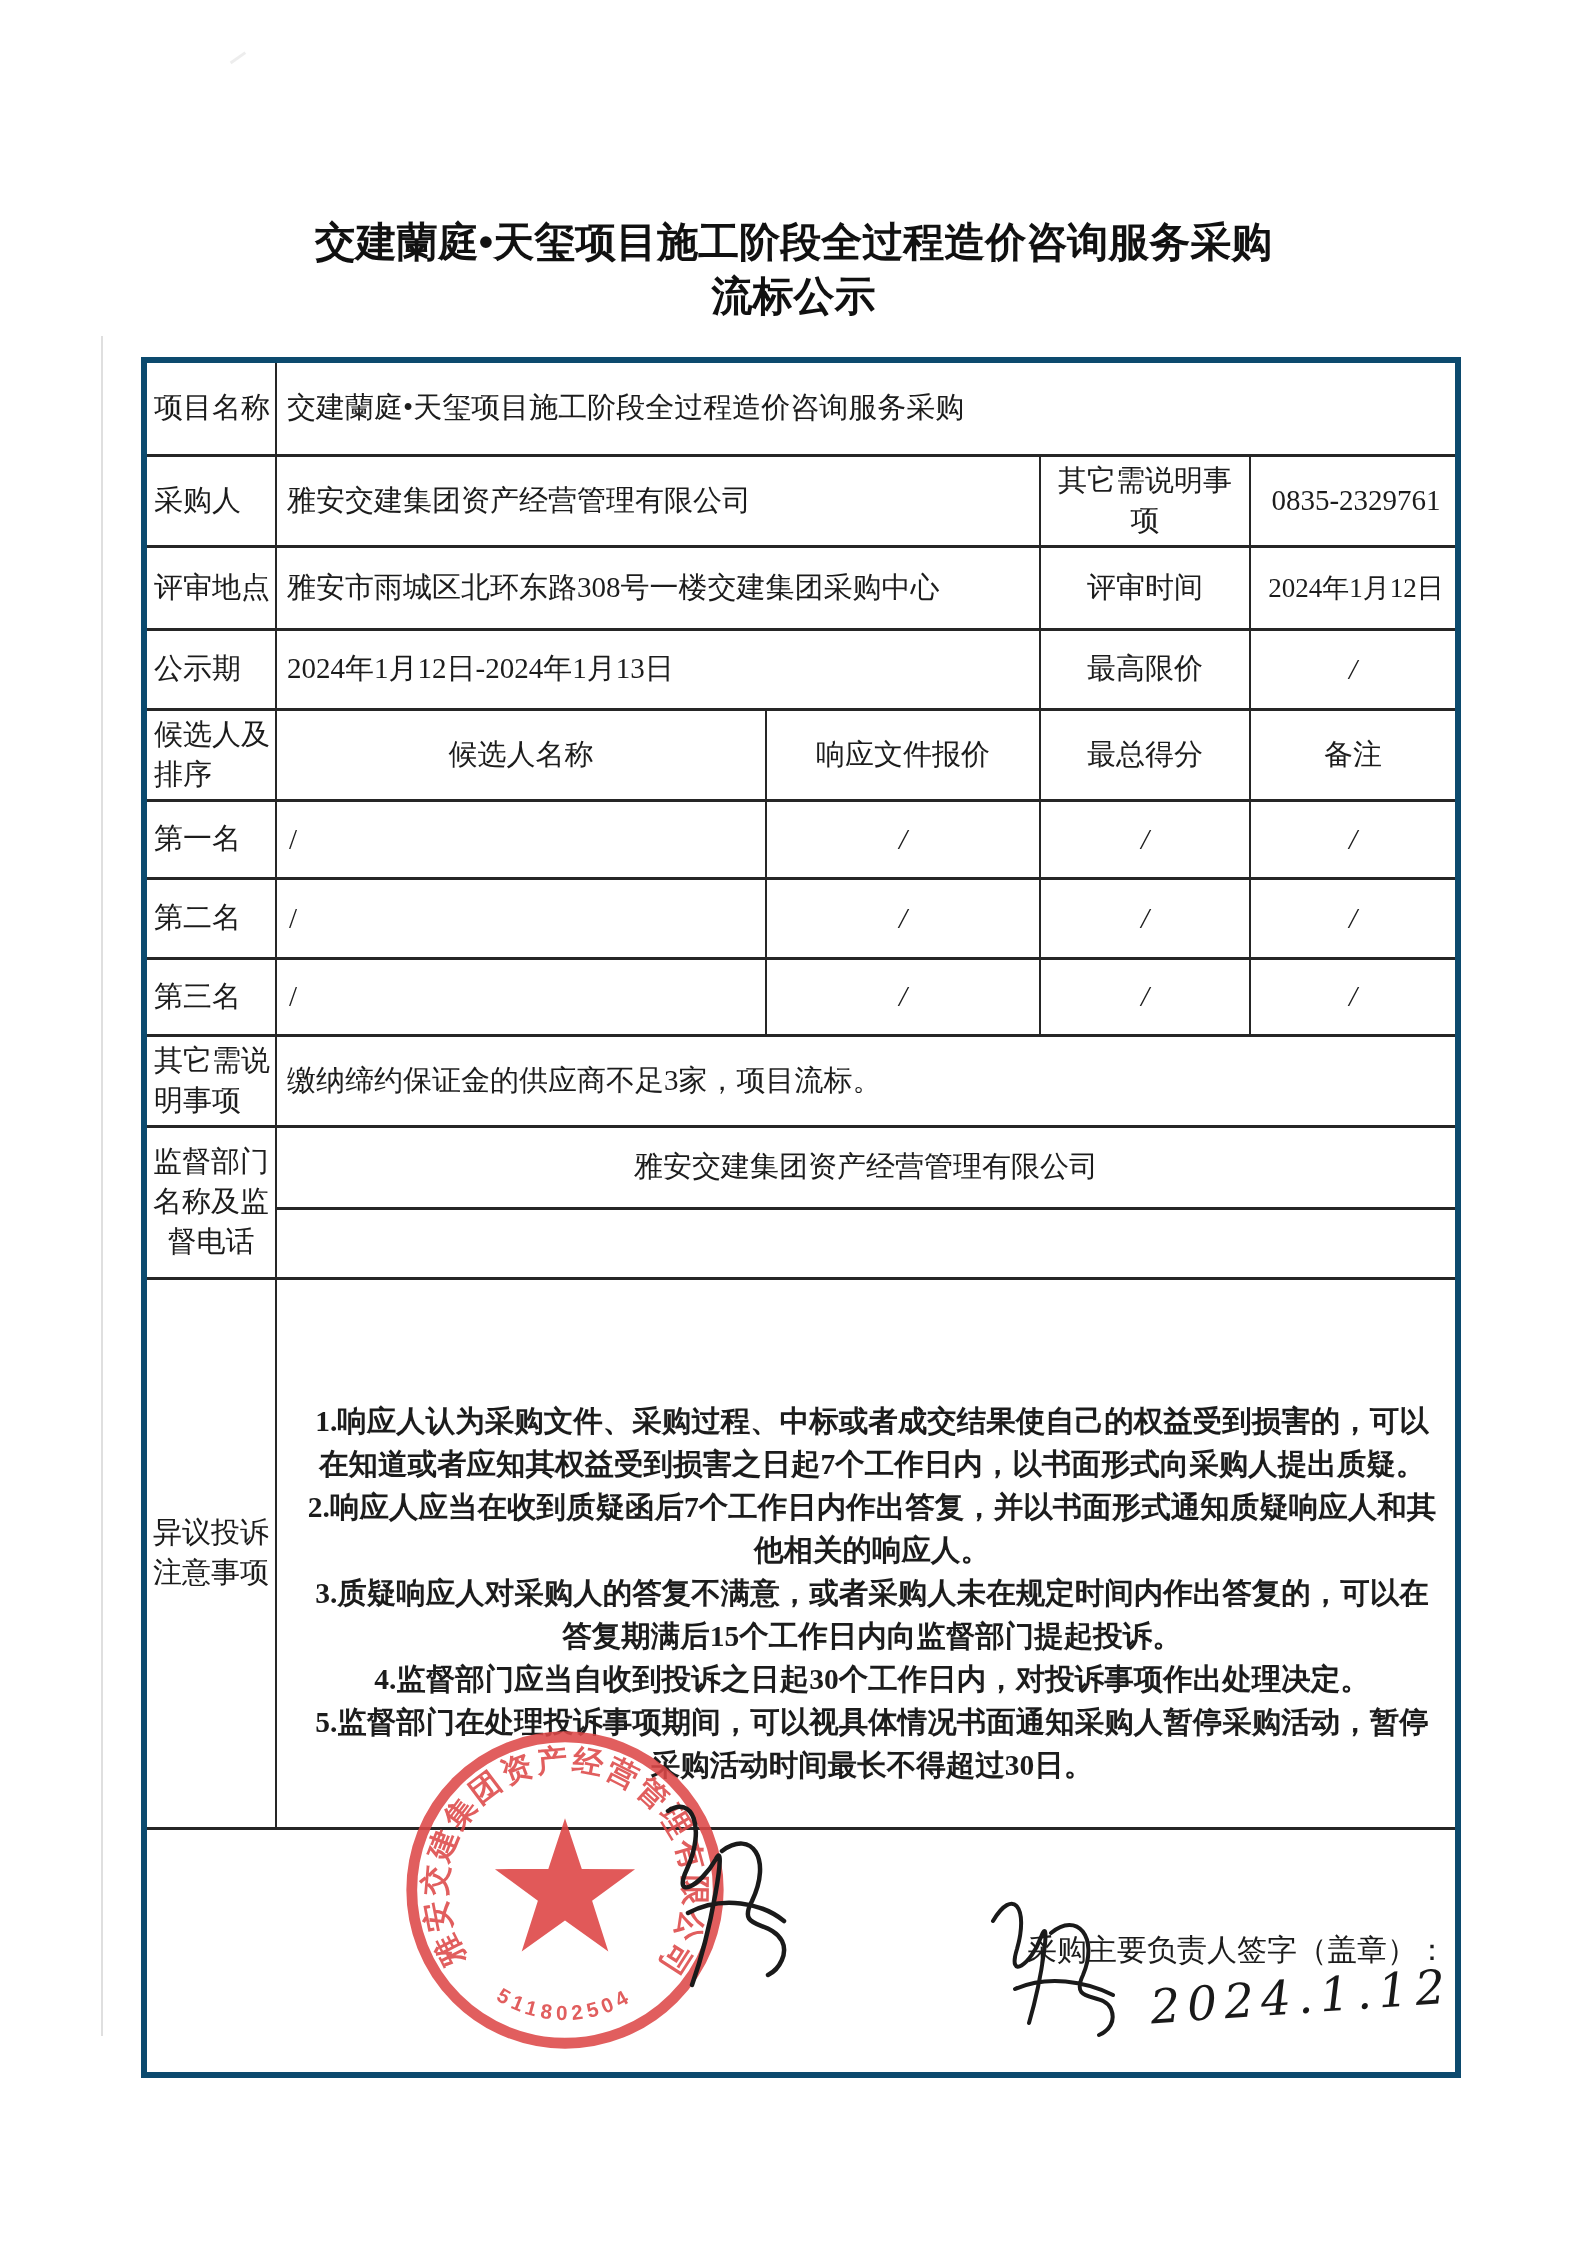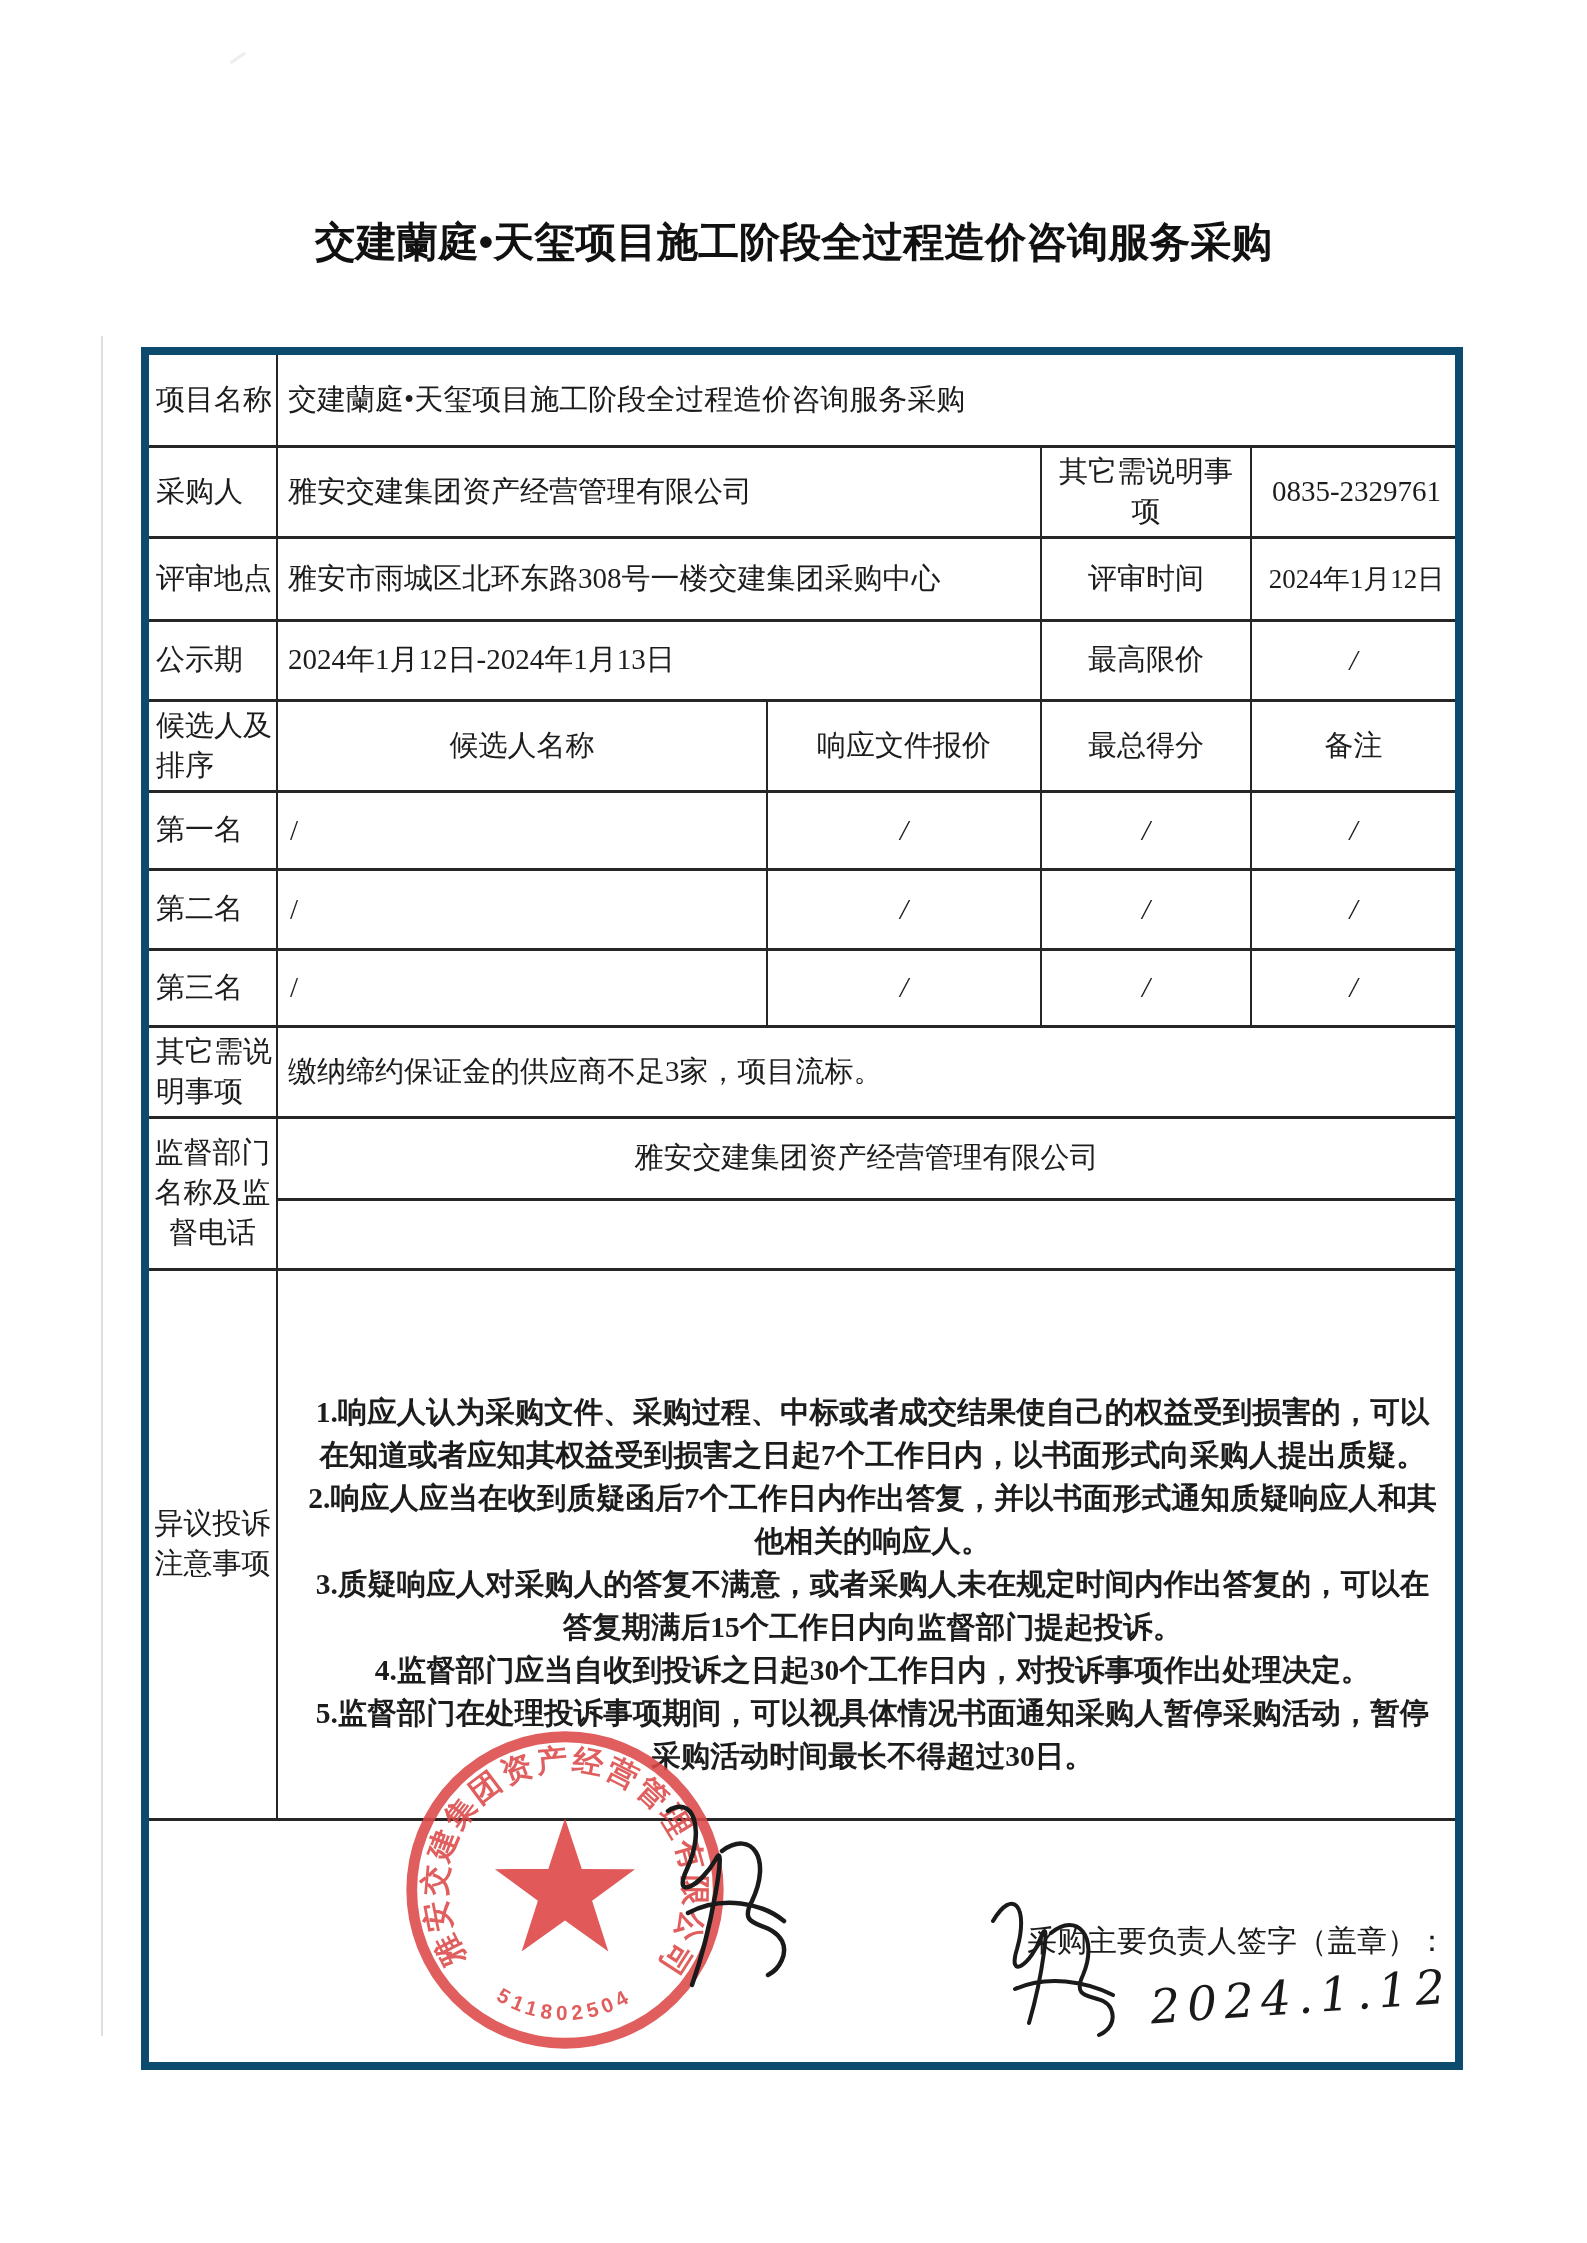--- a/index.html
+++ b/index.html
@@ -4,22 +4,22 @@
 <style>
   html,body{margin:0;padding:0;background:#ffffff;}
   .page{position:relative;width:1587px;height:2243px;background:#ffffff;overflow:hidden;
         font-family:"Liberation Serif","DejaVu Serif",serif;color:#1c1c1c;margin-top:31px;}
   .doc-title{position:absolute;left:0;top:184px;width:1587px;text-align:center;
              font-family:"Liberation Sans","DejaVu Sans",sans-serif;font-weight:bold;
              font-size:41px;line-height:54px;color:#111;}
   .scan-line{position:absolute;left:101px;top:305px;width:2px;height:1700px;background:#b9b9b9;opacity:.45;}
   .scan-mark{position:absolute;left:233px;top:24px;width:18px;height:14px;border-top:3px solid #e8e8e8;
              transform:rotate(-35deg);opacity:.8;}
-  table.main{position:absolute;left:141px;top:316px;width:1314px;border-collapse:collapse;
-             table-layout:fixed;border:8px solid #0c4a6e;}
+  table.main{position:absolute;left:141px;top:326px;width:1314px;border-collapse:collapse;
+             table-layout:fixed;border:6px solid #0c4a6e;}
   td{border-left:2px solid #262626;border-right:2px solid #262626;
      border-top:3px solid #262626;border-bottom:3px solid #262626;
      font-size:29px;padding:4px 8px;vertical-align:middle;word-break:break-all;}
   td.lbl{text-align:left;padding-left:7px;padding-right:4px;}
   td.lblc{text-align:center;padding-left:4px;padding-right:4px;}
   td.val{text-align:left;padding-left:10px;}
   td.ctr{text-align:center;}
   td.slash-l{text-align:left;padding-left:12px;}
   td.slash-c{text-align:center;font-style:italic;}
   td.obj{vertical-align:top;padding:120px 16px 10px 28px;line-height:43px;font-size:29.5px;text-align:center;font-weight:bold;}
@@ -34,20 +34,21 @@
 </head>
 <body>
 
 <div class="page">
 
   <div class="scan-mark"></div>
   <div class="scan-line"></div>
 
   <div class="doc-title">
     <div>交建蘭庭•天玺项目施工阶段全过程造价咨询服务采购</div>
+    <div>流标公示</div>
   </div>
 
   <table class="main">
     <colgroup>
       <col style="width:132px">
         <col style="width:490px">
         <col style="width:274px">
       <col style="width:210px">
         <col style="width:208px">
     </colgroup>

